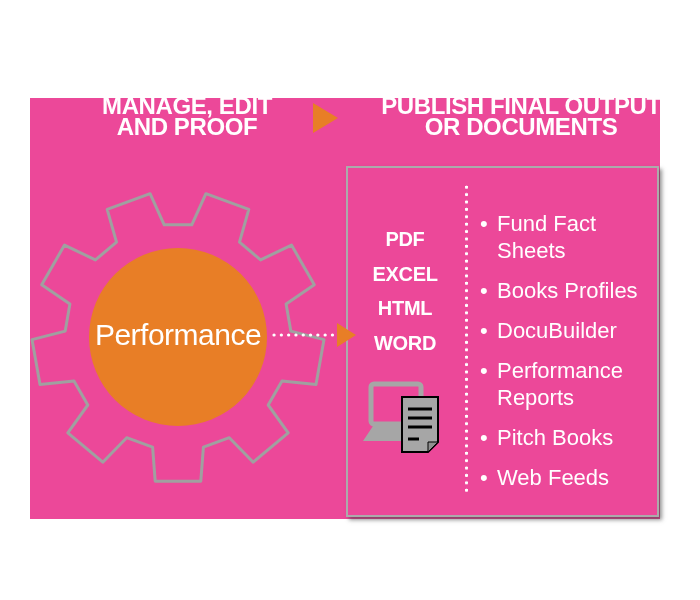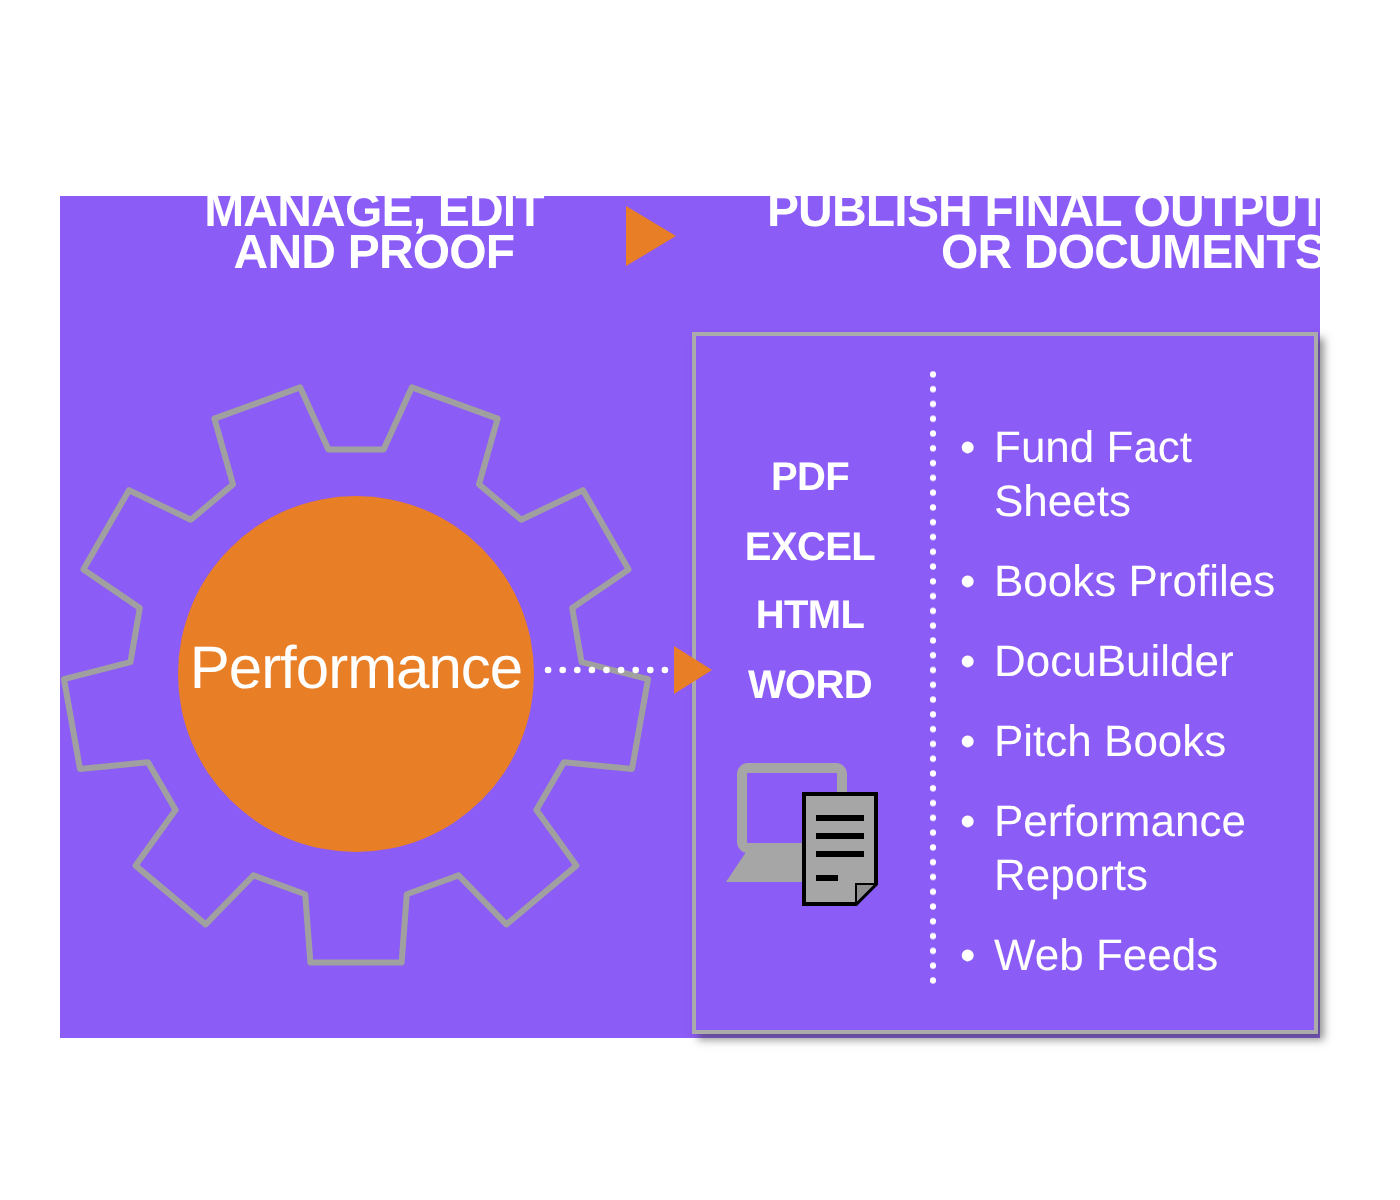--- a/index.html
+++ b/index.html
@@ -1,23 +1,23 @@
 <!DOCTYPE html>
 <html><head>
 <meta charset="utf-8">
 <style>
   html,body{margin:0;padding:0;background:#fff;}
   .canvas{position:relative;width:700px;height:600px;background:#fff;overflow:hidden;
           font-family:"Liberation Sans",sans-serif;}
   .black-panel{position:absolute;left:30px;top:98px;width:630px;height:421px;
-               background:#8b5cf6;overflow:hidden;}
+               background:#ec4899;overflow:hidden;}
   .stage-title{position:absolute;top:-3px;color:#fff;font-weight:bold;font-size:24px;
                line-height:21px;letter-spacing:-0.4px;text-align:center;white-space:pre-line;}
   .stage-manage{left:37px;width:240px;}
-  .stage-publish{left:313px;width:320px;text-align:right;}
+  .stage-publish{left:331px;width:320px;}
   .output-panel{position:absolute;left:346px;top:166px;width:313px;height:351px;
                 border:2px solid #ABABAB;box-sizing:border-box;
                 box-shadow:3px 3px 4px rgba(60,60,60,0.55);}
   .formats{position:absolute;left:0;top:54px;width:114px;text-align:center;
            color:#fff;font-weight:bold;font-size:20px;letter-spacing:-0.3px;}
   .formats div{line-height:34.5px;height:34.5px;}
   .dotted-divider{position:absolute;left:117px;top:17px;width:3px;height:308px;
           background-image:radial-gradient(circle at 1.5px 2.2px,#fff 1.3px,rgba(0,0,0,0) 1.9px);
           background-size:3px 7.4px;background-repeat:repeat-y;}
   .doc-list{position:absolute;left:132px;top:42px;width:176px;color:#fff;
@@ -47,23 +47,23 @@
       <div>EXCEL</div>
       <div>HTML</div>
       <div>WORD</div>
     </div>
     <div class="dotted-divider"></div>
     <ul class="doc-list">
       <li>Fund Fact
 Sheets</li>
       <li>Books Profiles</li>
       <li>DocuBuilder</li>
-      <li>Pitch Books</li>
       <li>Performance
 Reports</li>
+      <li>Pitch Books</li>
       <li>Web Feeds</li>
     </ul>
   </div>
 
   <svg class="graphics" width="700" height="600" viewBox="0 0 700 600">
 
     <path d="M203.4 447.1 L200.8 481.2 L155.2 481.2 L152.6 447.1 L126.7 437.7 L102.8 462.2
          L67.8 432.8 L87.8 405.0 L74.0 381.1 L40.0 384.5 L32.0 339.6 L65.2 331.1
          L69.9 304.0 L41.7 284.7 L64.5 245.1 L95.4 259.9 L116.5 242.2 L107.2 209.3
          L150.1 193.7 L164.2 224.8 L191.8 224.8 L205.9 193.7 L248.8 209.3 L239.5 242.2

